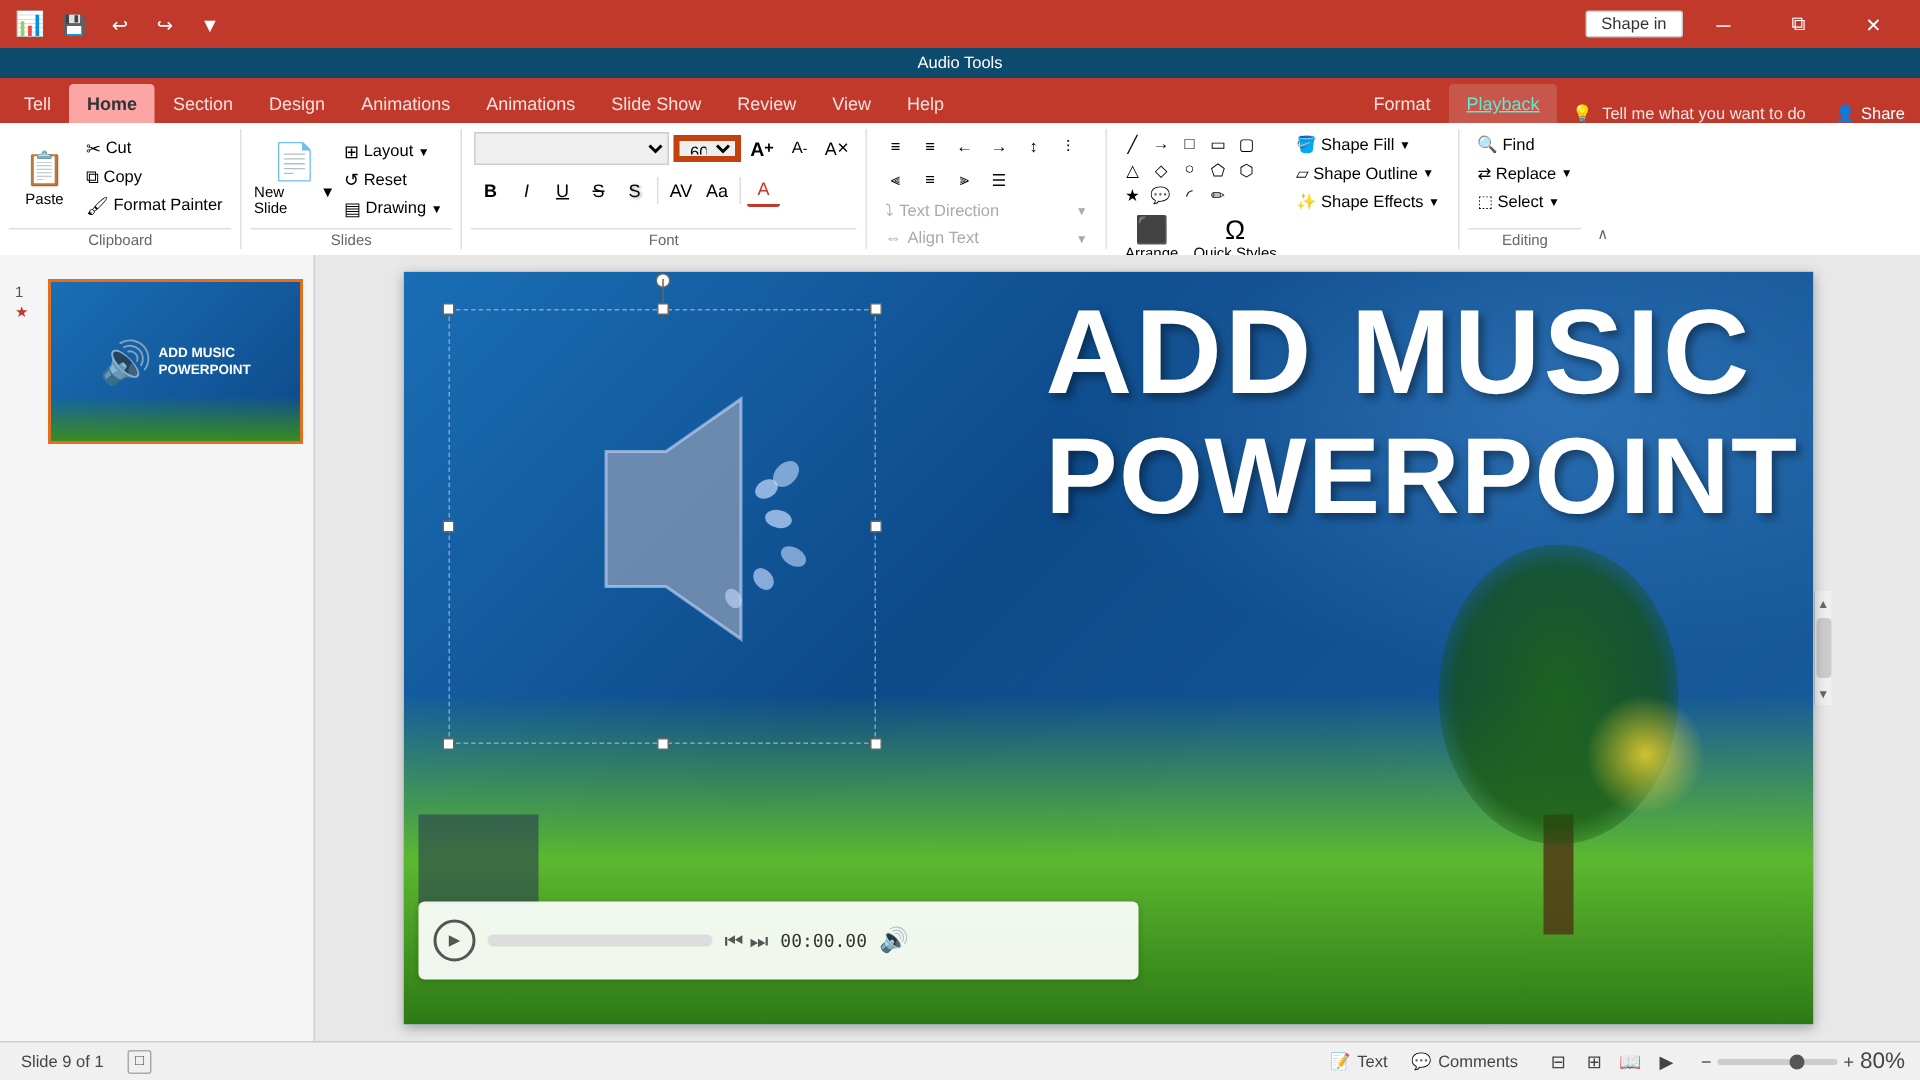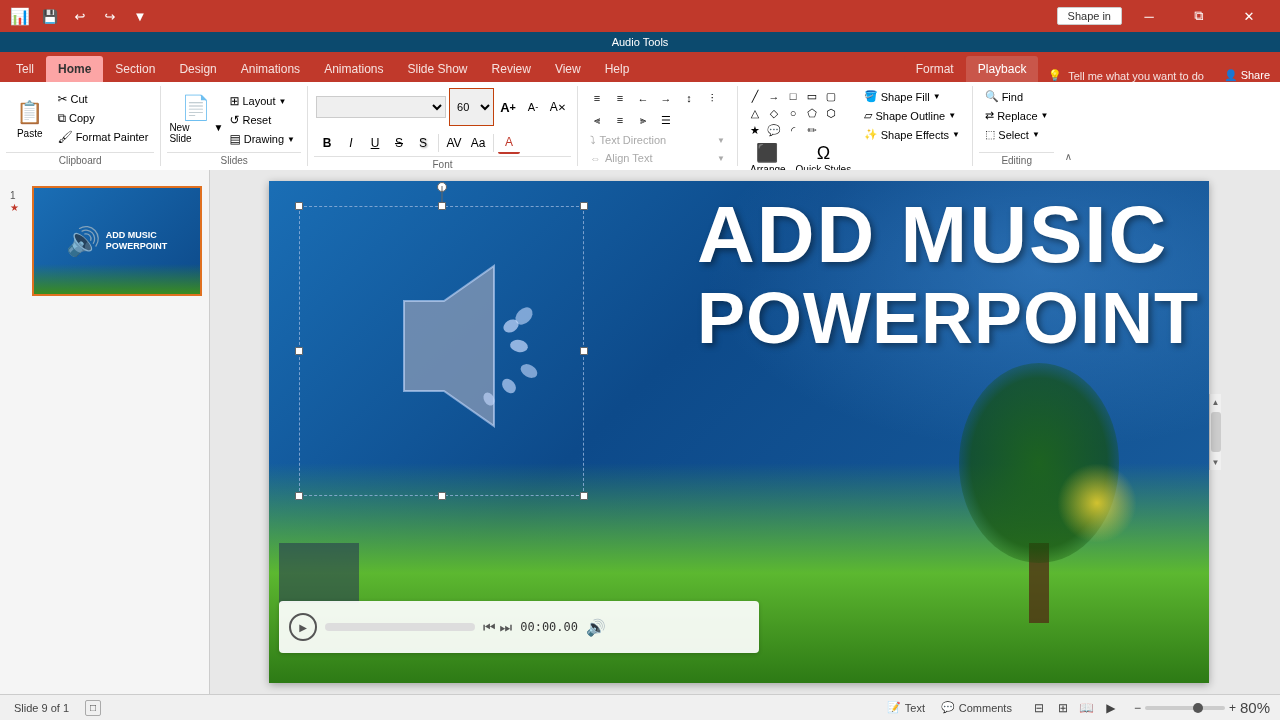--- a/index.html
+++ b/index.html
@@ -132,22 +132,22 @@
     .font-row { display: flex; align-items: center; gap: 3px; margin-bottom: 3px; }
     .font-select {
       width: 130px;
       height: 22px;
       border: 1px solid #ccc;
       font-size: 11px;
       padding: 1px 3px;
     }
     .font-size-select {
       width: 45px;
-      height: 38px;
-      border: 1px solid #c2410c;
+      height: 18px;
+      border: 4px solid #c2410c;
       font-size: 11px;
       padding: 1px 3px;
     }
     .icon-btn {
       width: 22px;
       height: 22px;
       display: flex;
       align-items: center;
       justify-content: center;
       cursor: pointer;
@@ -469,21 +469,21 @@
   <div class="tab">Design</div>
   <div class="tab">Animations</div>
   <div class="tab">Animations</div>
   <div class="tab">Slide Show</div>
   <div class="tab">Review</div>
   <div class="tab">View</div>
   <div class="tab">Help</div>
   <div style="flex:1;"></div>
 
   <div class="tab" style="background:#c0392b;color:rgba(255,255,255,0.85);">Format</div>
-  <div class="tab" style="background:rgba(255,255,255,0.15);color:#ffffff;">Playback</div>
+  <div class="tab" style="background:rgba(255,255,255,0.15);color:#5eead4;text-decoration:underline;">Playback</div>
 
   <div style="display:flex;align-items:center;gap:6px;padding:0 10px;color:white;font-size:11px;">
     <span>💡</span>
     <span style="font-size:11px;color:rgba(255,255,255,0.85);cursor:text;">Tell me what you want to do</span>
   </div>
   <div style="padding:0 10px;color:white;font-size:11px;cursor:pointer;">
     <span>👤</span>
     <span>Share</span>
   </div>
 </div>

